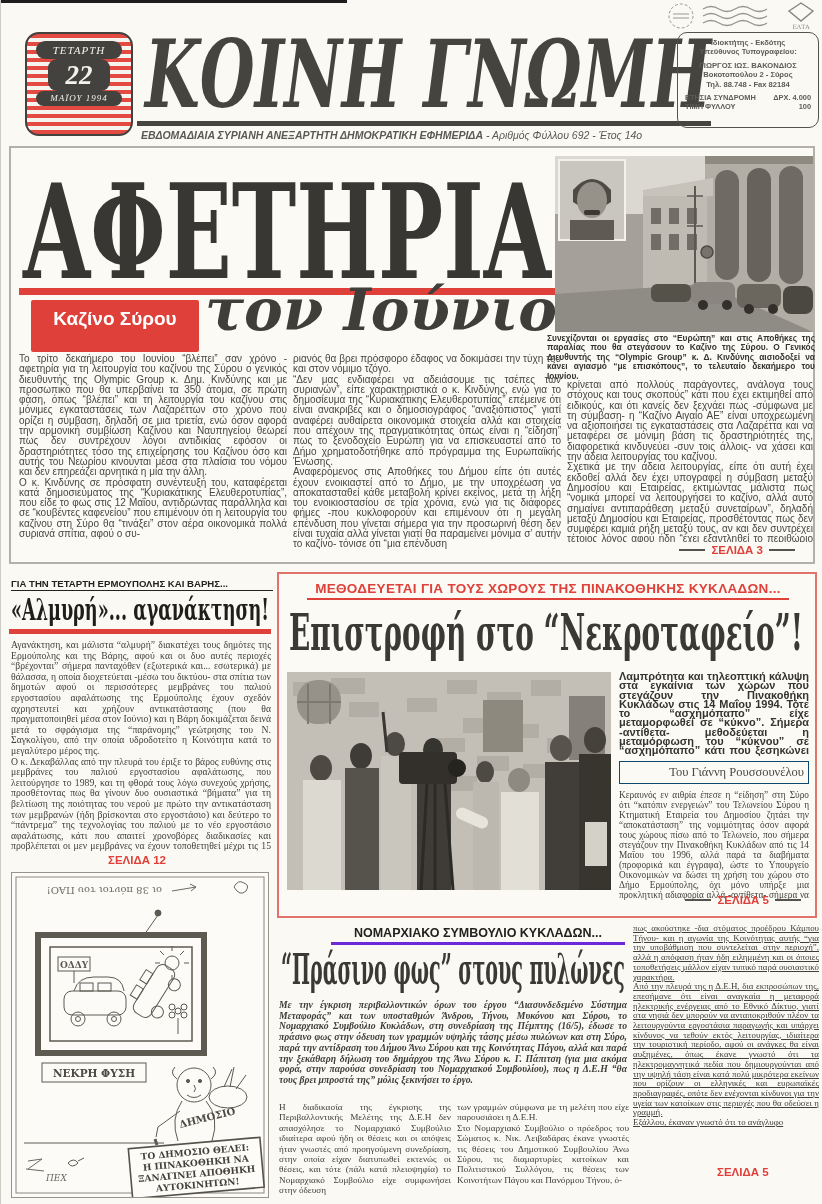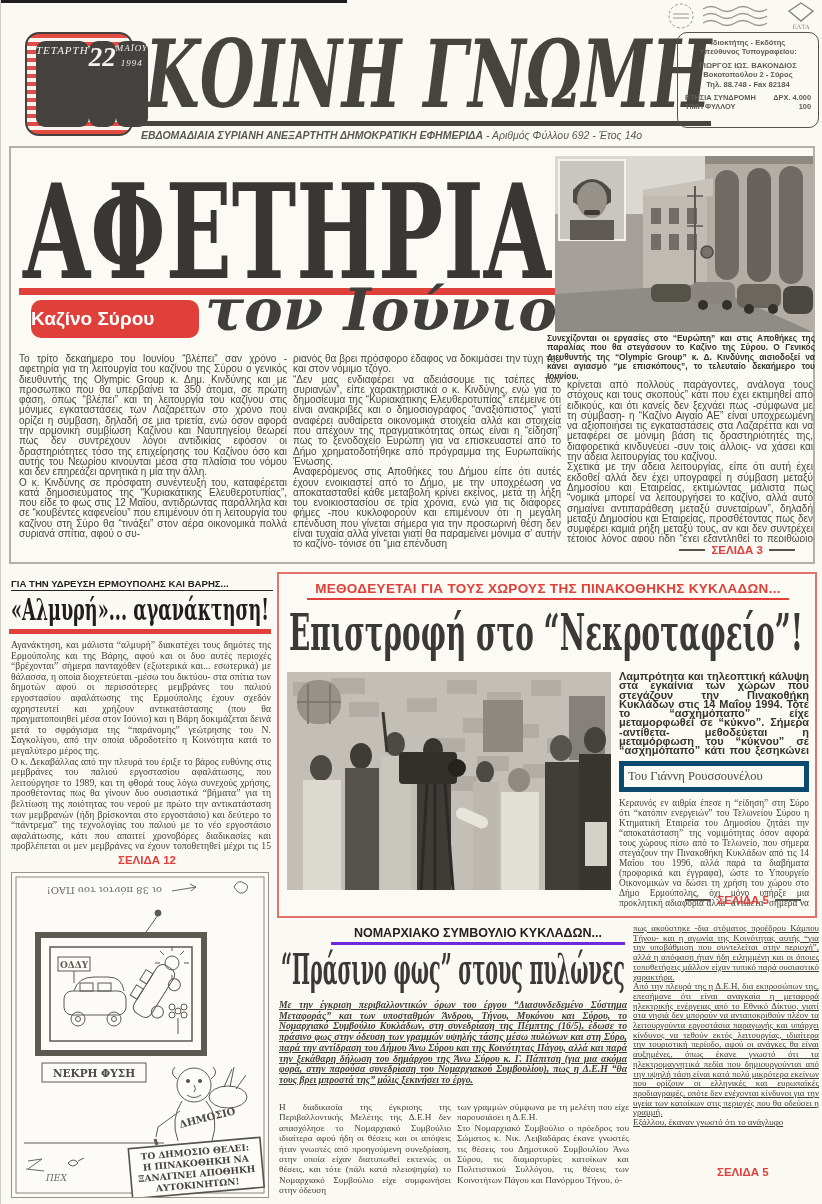--- a/index.html
+++ b/index.html
@@ -15,21 +15,21 @@
     border-left:1px solid #cfccc6;border-right:1px solid #cfccc6;
     font-family:"Liberation Sans",sans-serif;color:var(--body);
   }
   .abs{position:absolute;}
   .scan-strip{left:0;top:0;width:346px;height:3px;background:#1e1e1e;}
 
   
   .datebox{
     left:24px;top:32px;width:108px;height:104px;border:2px solid #44423e;border-radius:14px;
     background:repeating-linear-gradient(180deg,#e34a42 0 4px,#f6f4ee 4px 8px);
-    box-sizing:border-box;padding:7px 9px;display:flex;flex-direction:row;
+    box-sizing:border-box;padding:7px 9px;display:flex;flex-direction:column;
   }
   .datepill{background:#44423e;color:#f4f2ec;border-radius:9px;text-align:center;
     font-family:"Liberation Serif",serif;font-style:italic;}
   .date-day{font-size:11px;line-height:18px;letter-spacing:1px;}
   .date-num{font-size:27px;line-height:32px;font-weight:bold;width:72%;margin:0 auto;}
   .date-month{font-size:9px;line-height:15px;letter-spacing:1px;}
   .masthead-rule{left:136px;top:121px;width:574px;height:5px;background:#46453f;}
   .subtitle{left:140px;top:129px;width:600px;font-size:10.5px;font-style:italic;color:#5a5954;white-space:nowrap;}
   .subtitle b{font-weight:bold;}
   .pubbox{
@@ -41,52 +41,52 @@
 
   
   .kicker{font-weight:bold;color:#23221f;}
   .pageref{color:var(--red);font-weight:bold;font-size:11.5px;display:flex;align-items:center;gap:6px;}
   .pageref .bar{width:26px;height:2.5px;background:#55534e;display:inline-block;}
   .bodytext{white-space:pre-line;text-align:justify;overflow:hidden;}
 
   
   .leadbox{left:8px;top:146px;width:806px;height:418px;border:2px solid #b3b0aa;box-sizing:border-box;background:#fbfaf5;}
   .lead-redrule{left:8px;top:140px;width:536px;height:7px;background:var(--red);}
-  .badge{left:20px;top:152px;width:168px;height:38px;background:var(--red);border-radius:10px;
-    color:#fff;font-weight:bold;font-size:19px;line-height:38px;text-align:left;}
+  .badge{left:20px;top:152px;width:168px;height:52px;background:var(--red);border-radius:2px;
+    color:#fff;font-weight:bold;font-size:19px;line-height:38px;text-align:center;}
   .lead-caption{left:536px;top:186px;width:268px;font-size:8.4px;line-height:9.4px;font-weight:bold;
     color:#35342f;text-align:justify;}
   .leadcol{top:206px;height:198px;font-size:10px;line-height:10.3px;color:#474641;}
   .lead-pageref{right:18px;top:396px;}
 
   
   .water-kicker{left:10px;top:578px;width:262px;font-size:9.6px;border-bottom:1.5px solid #23221f;padding-bottom:1px;}
   .water-redrule{left:8px;top:629px;width:262px;height:5px;background:var(--red);}
   .water-body{left:10px;top:640px;width:260px;height:212px;font-family:"Liberation Serif",serif;
     font-size:9.7px;line-height:10.6px;color:#403f3a;}
-  .water-pageref{left:16px;top:854px;width:260px;justify-content:center;}
+  .water-pageref{left:6px;top:854px;width:260px;justify-content:center;}
 
   
   .cartoonbox{left:10px;top:872px;width:258px;height:326px;border:1px solid #96938d;box-sizing:border-box;background:#fcfbf7;}
 
   
   .gallerybox{left:276px;top:572px;width:540px;height:346px;border:2px solid #e2736b;box-sizing:border-box;background:#fbfaf5;}
   .gallery-kicker{left:28px;top:7px;width:482px;text-align:center;color:var(--red);font-size:13.5px;font-weight:bold;
     border-bottom:2px solid var(--red);padding-bottom:2px;letter-spacing:.3px;}
   .gallery-caption{font-size:11px;line-height:9.3px;font-weight:bold;color:#35342f;text-align:justify;height:84px;overflow:hidden;}
-  .byline{margin-top:5px;border:5px solid #0c4a6e;padding:3px 4px;text-align:left;
+  .byline{margin-top:5px;border:1px solid #0c4a6e;padding:3px 4px;text-align:right;
     font-family:"Liberation Serif",serif;font-size:12.5px;color:#4c4a45;}
   .gallery-body{margin-top:6px;font-family:"Liberation Serif",serif;font-size:9.3px;line-height:10px;height:110px;color:#403f3a;}
   .gallery-pageref{right:14px;top:320px;}
 
   
   .pylons-kicker{left:330px;top:926px;width:294px;text-align:center;font-size:12.5px;
     border-bottom:3px solid #6d28d9;padding-bottom:2px;}
   .pylons-intro{left:278px;top:1000px;width:348px;height:98px;font-family:"Liberation Serif",serif;
-    font-style:italic;font-weight:bold;font-size:9.7px;line-height:10.7px;color:#3e3d38;text-decoration:underline;}
+    font-style:italic;font-weight:bold;font-size:9.7px;line-height:10.7px;color:#3e3d38;}
   .pylonscol{top:1102px;width:172px;height:100px;font-family:"Liberation Serif",serif;font-size:9.2px;line-height:10.4px;color:#403f3a;}
   .pylons-col3{left:632px;top:924px;width:186px;height:238px;font-family:"Liberation Serif",serif;
     font-size:8.9px;line-height:9.7px;color:#403f3a;text-decoration:underline;}
   .pylons-pageref{left:716px;top:1166px;}
 
   svg text{font-family:"DejaVu Serif",serif;}
 </style>
 </head>
 <body>
 
@@ -202,21 +202,21 @@
     <div class="abs leadcol bodytext" style="left:556px;top:232px;height:162px;width:246px;">κρίνεται από πολλούς παράγοντες, ανάλογα τους στόχους και τους σκοπούς” κάτι που έχει εκτιμηθεί από ειδικούς, και ότι κανείς δεν ξεχνάει πως -σύμφωνα με τη σύμβαση- η “Καζίνο Αιγαίο ΑΕ” είναι υποχρεωμένη να αξιοποιήσει τις εγκαταστάσεις στα Λαζαρέττα και να μεταφέρει σε μόνιμη βάση τις δραστηριότητές της, διαφορετικά κινδυνεύει -συν τοις άλλοις- να χάσει και την άδεια λειτουργίας του καζίνου.
 Σχετικά με την άδεια λειτουργίας, είπε ότι αυτή έχει εκδοθεί αλλά δεν έχει υπογραφεί η σύμβαση μεταξύ Δημοσίου και Εταιρείας, εκτιμώντας μάλιστα πως “νομικά μπορεί να λειτουργήσει το καζίνο, αλλά αυτό σημαίνει αντιπαράθεση μεταξύ συνεταίρων”, δηλαδή μεταξύ Δημοσίου και Εταιρείας, προσθέτοντας πως δεν συμφέρει καμιά ρήξη μεταξύ τους, αν και δεν συντρέχει τέτοιος λόγος αφού ήδη “έχει εξαντληθεί το περιθώριο και οι πληροφορίες λένε πως βρισκόμαστε στο τελευταίο στάδιο της υπογραφής”.</div>
 
     <div class="abs pageref lead-pageref">
       <span class="bar"></span>
       <span>ΣΕΛΙΔΑ 3</span>
       <span class="bar"></span>
     </div>
   </div>
 
-  <div class="abs kicker water-kicker">ΓΙΑ ΤΗΝ ΥΔΡΕΥΣΗ ΕΡΜΟΥΠΟΛΗΣ ΚΑΙ ΒΑΡΗΣ...</div>
+  <div class="abs kicker water-kicker">ΓΙΑ ΤΗΝ ΤΕΤΑΡΤΗ ΕΡΜΟΥΠΟΛΗΣ ΚΑΙ ΒΑΡΗΣ...</div>
   <svg class="abs" style="left:8px;top:592px;" width="264" height="36">
     <text x="2" y="28" font-family="DejaVu Sans" font-weight="bold" font-size="29" fill="#1f1e1b" textLength="258" lengthAdjust="spacingAndGlyphs">«Αλμυρή»... αγανάκτηση!</text>
   </svg>
   <div class="abs water-redrule"></div>
   <div class="abs water-body bodytext">Αγανάκτηση, και μάλιστα “αλμυρή” διακατέχει τους δημότες της Ερμούπολης και της Βάρης, αφού και οι δυο αυτές περιοχές “βρέχονται” σήμερα πανταχόθεν (εξωτερικά και... εσωτερικά) με θάλασσα, η οποία διοχετεύεται -μέσω του δικτύου- στα σπίτια των δημοτών αφού οι περισσότερες μεμβράνες του παλιού εργοστασίου αφαλάτωσης της Ερμούπολης έχουν σχεδόν αχρηστευτεί και χρήζουν αντικατάστασης (που θα πραγματοποιηθεί μέσα στον Ιούνιο) και η Βάρη δοκιμάζεται δεινά μετά το σφράγισμα της “παράνομης” γεώτρησης του Ν. Σαγκολίγου, από την οποία υδροδοτείτο η Κοινότητα κατά το μεγαλύτερο μέρος της.
 Ο κ. Δεκαβάλλας από την πλευρά του έριξε το βάρος ευθύνης στις μεμβράνες του παλιού εργοστασίου αφαλάτωσης, που λειτούργησε το 1989, και τη φθορά τους λόγω συνεχούς χρήσης, προσθέτοντας πως θα γίνουν δυο ουσιαστικά “βήματα” για τη βελτίωση της ποιότητας του νερού με πρώτο την αντικατάσταση των μεμβρανών (ήδη βρίσκονται στο εργοστάσιο) και δεύτερο το “πάντρεμα” της τεχνολογίας του παλιού με το νέο εργοστάσιο αφαλάτωσης, κάτι που απαιτεί χρονοβόρες διαδικασίες και προβλέπεται οι μεν μεμβράνες να έχουν τοποθετηθεί μέχρι τις 15 Ιουνίου -οπότε θα “γλυκάνει” το νερό- ο δε εναρμονισμός των δυο εργοστασίων σε διάστημα τουλάχιστον 12 μηνών από την εγκατάσταση του εργολάβου.
 Κατά τον κ. Δεκαβάλλα, μετά τον εκσυγχρονισμό (έργο που θα ξεπεράσει σε κόστος τα 400 εκατομμύρια) θα είναι δυνατή η παραγωγή μεγαλύτερης ποσότητας νερού από το παλιό εργοστάσιο και έτσι με την παραγωγή και του νέου (που λειτούργησε το 1993 και</div>
   <div class="abs pageref water-pageref">
     <span>ΣΕΛΙΔΑ 12</span>
   </div>

